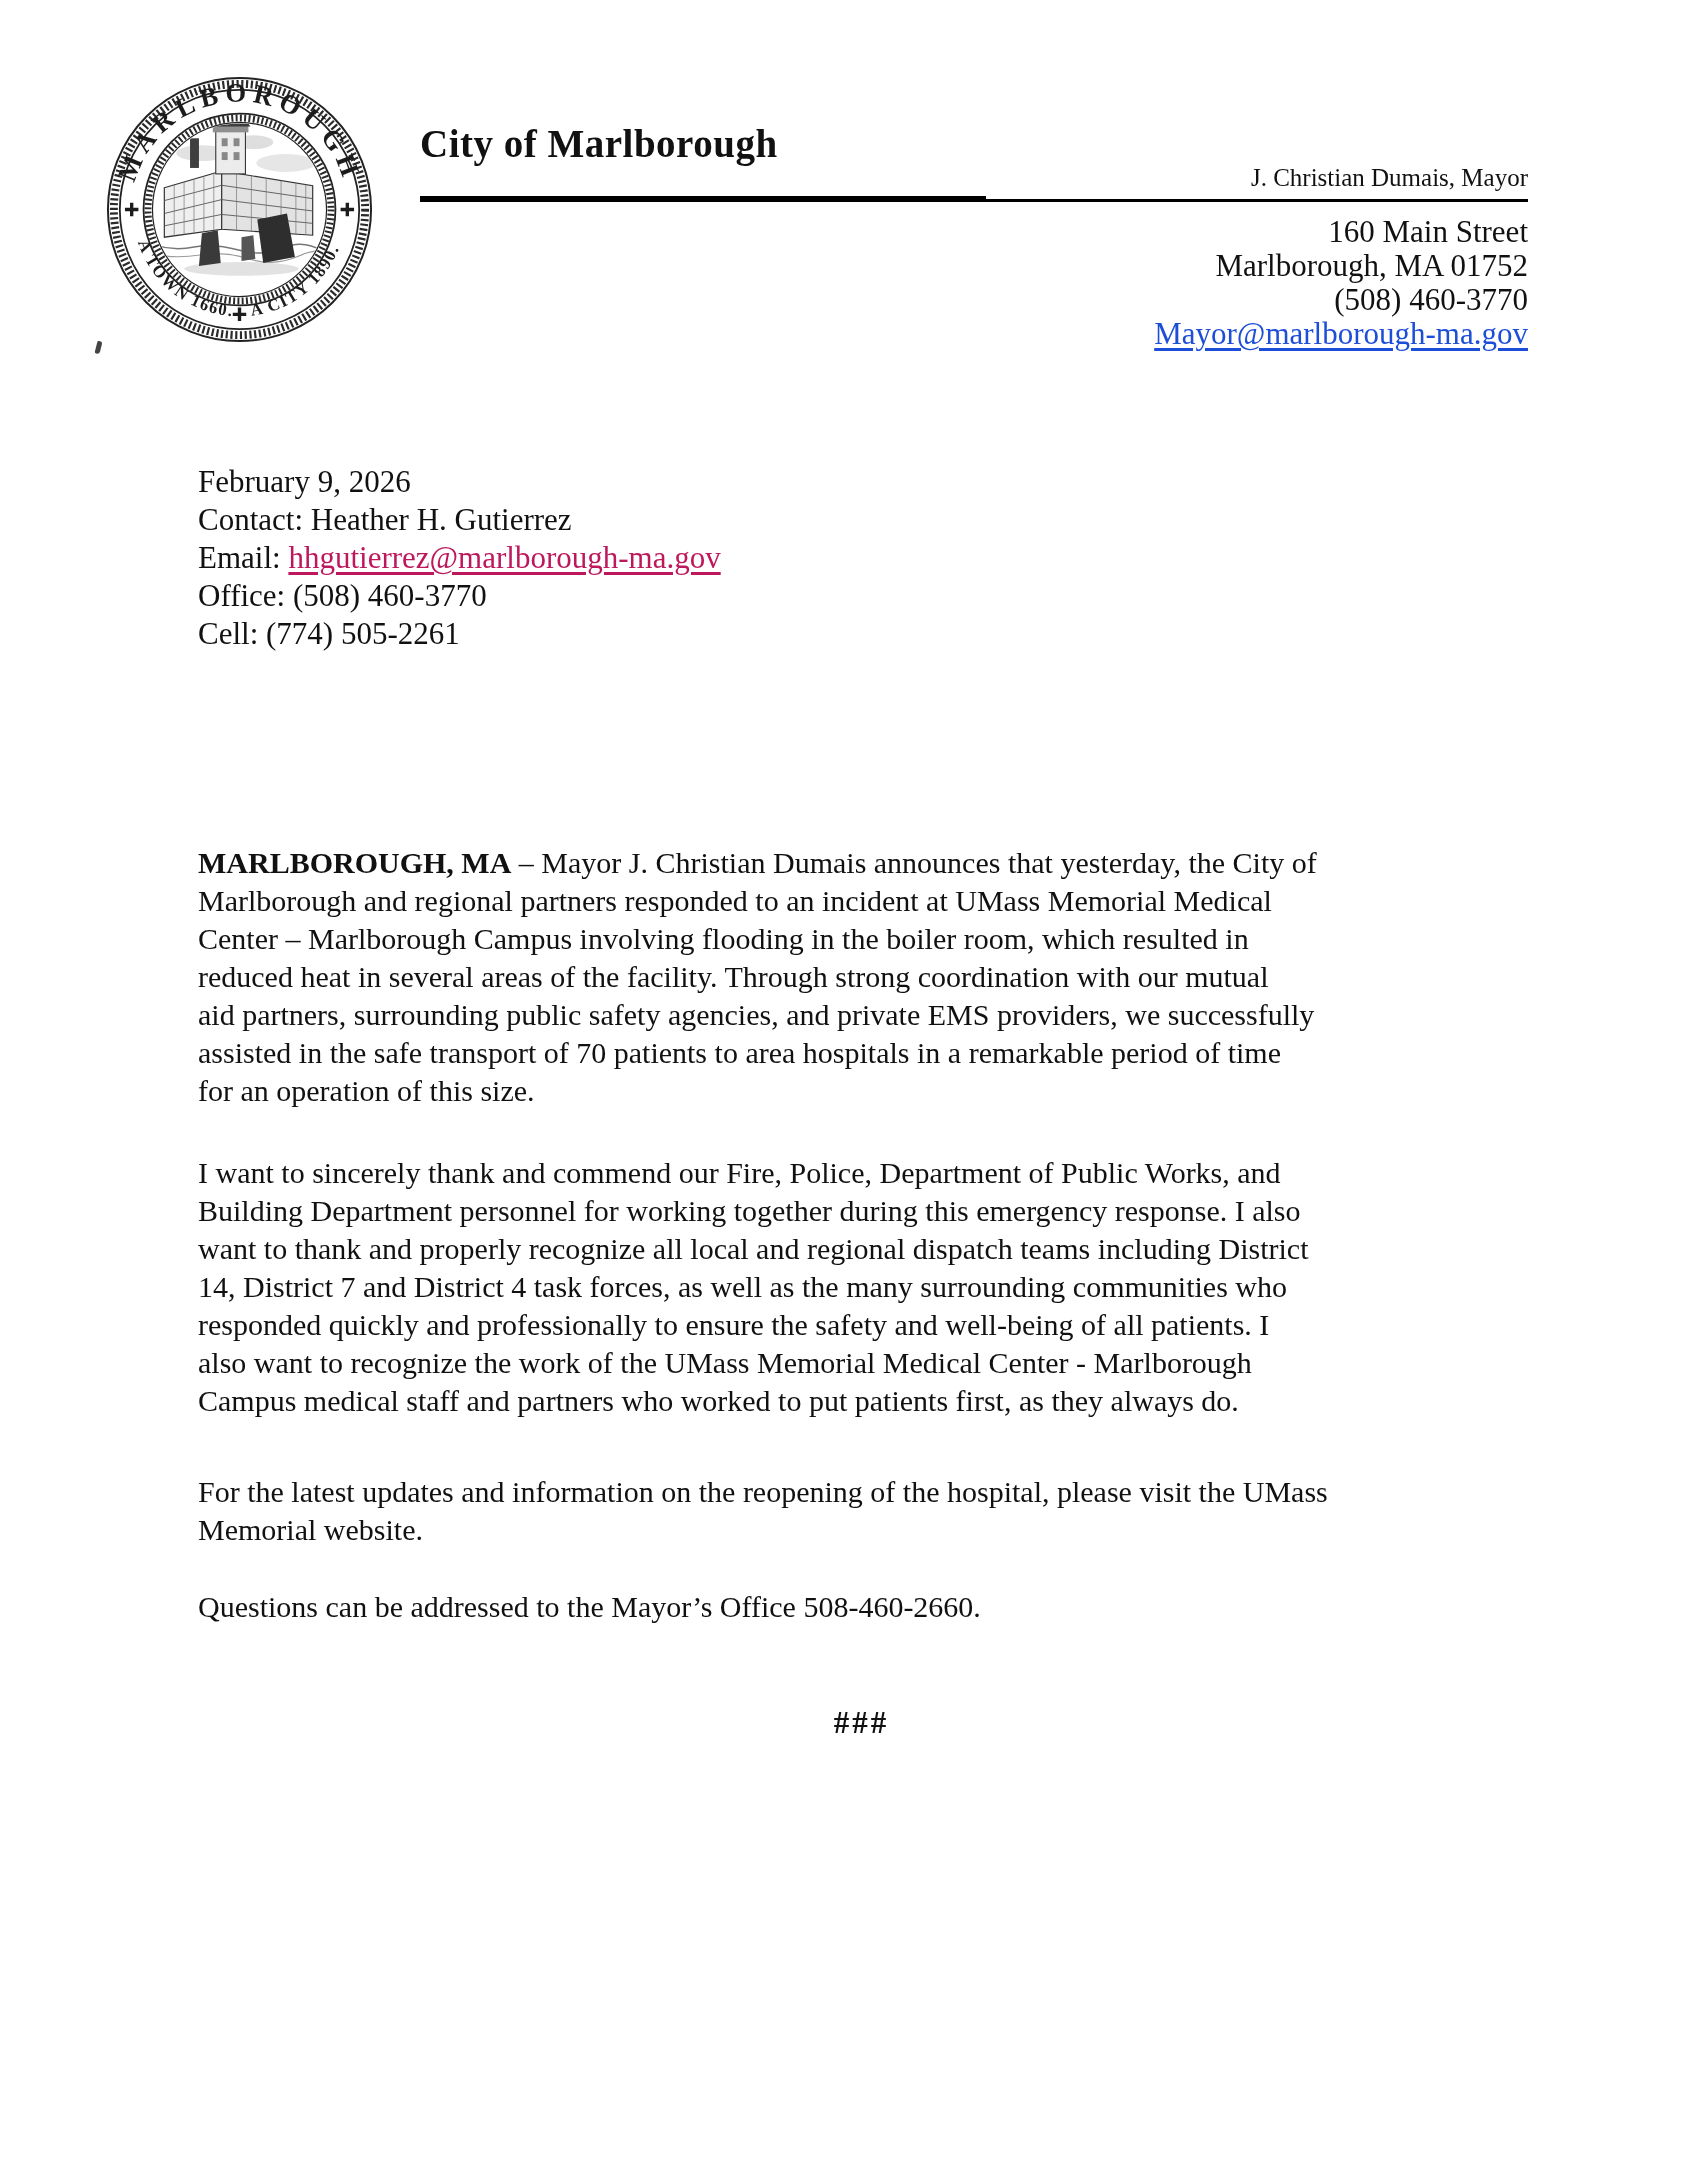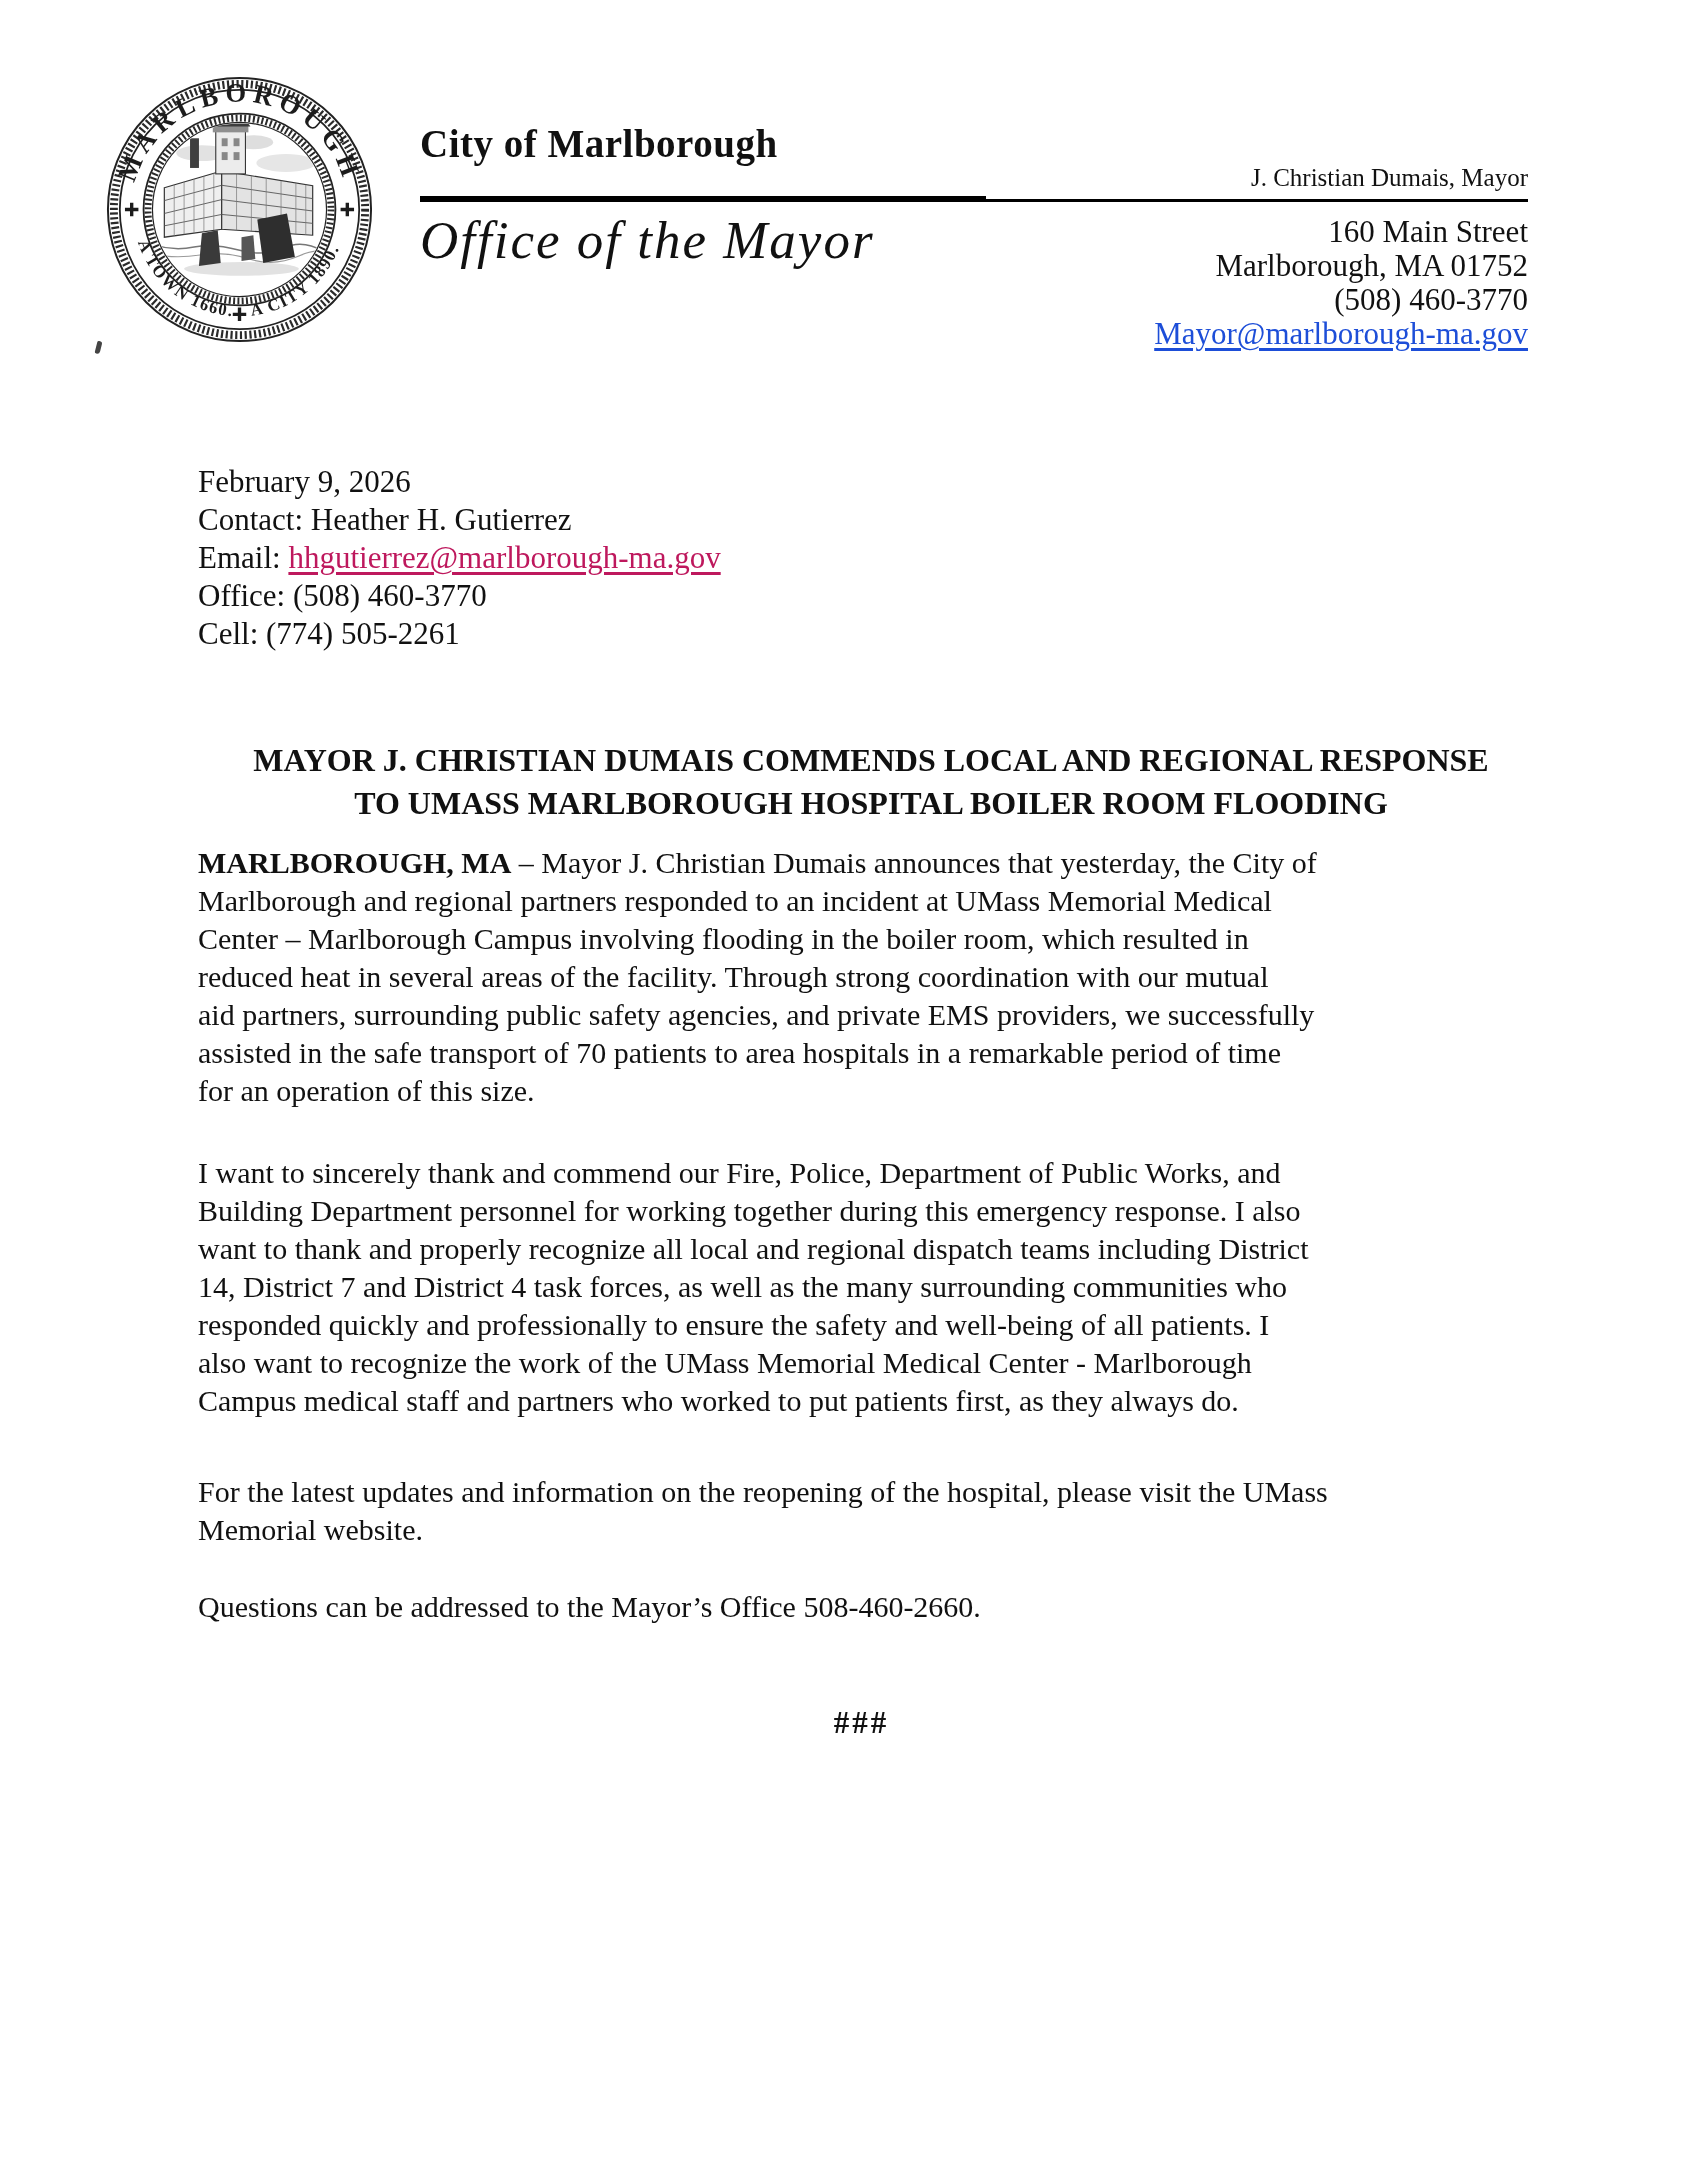--- a/index.html
+++ b/index.html
@@ -121,41 +121,38 @@
       <polygon points="156,152 186,146 194,190 162,196" fill="#2e2e2e"></polygon>
       <polygon points="140,170 152,168 154,192 140,194" fill="#565656"></polygon>
     </g>
   </svg>
   <div class="stray-mark"></div>
 
   <div class="doc-title">City of Marlborough</div>
   <div class="mayor-name">J. Christian Dumais, Mayor</div>
   <div class="rule-thick"></div>
   <div class="rule-thin"></div>
-  <div class="office-script">Office of the Mayor</div>
 
   <div class="address">
     <div>160 Main Street</div>
     <div>Marlborough, MA 01752</div>
     <div>(508) 460-3770</div>
     <div><a class="link" href="#" style="color: #1d4ed8;">Mayor@marlborough-ma.gov</a></div>
   </div>
 
   <div class="contact-block">
     <div>February 9, 2026</div>
     <div>Contact: Heather H. Gutierrez</div>
     <div>
       <span>Email: </span><a class="link" href="#" style="color: #be185d;">hhgutierrez@marlborough-ma.gov</a>
     </div>
     <div>Office: (508) 460-3770</div>
     <div>Cell: (774) 505-2261</div>
   </div>
 
-  <div class="headline">MAYOR J. CHRISTIAN DUMAIS COMMENDS LOCAL AND REGIONAL RESPONSE
-TO UMASS MARLBOROUGH HOSPITAL BOILER ROOM FLOODING</div>
 
   <div class="p p1"><span class="b">MARLBOROUGH, MA</span><span> – Mayor J. Christian Dumais announces that yesterday, the City of
 Marlborough and regional partners responded to an incident at UMass Memorial Medical
 Center – Marlborough Campus involving flooding in the boiler room, which resulted in
 reduced heat in several areas of the facility. Through strong coordination with our mutual
 aid partners, surrounding public safety agencies, and private EMS providers, we successfully
 assisted in the safe transport of 70 patients to area hospitals in a remarkable period of time
 for an operation of this size.</span></div>
 
   <div class="p p2">I want to sincerely thank and commend our Fire, Police, Department of Public Works, and

